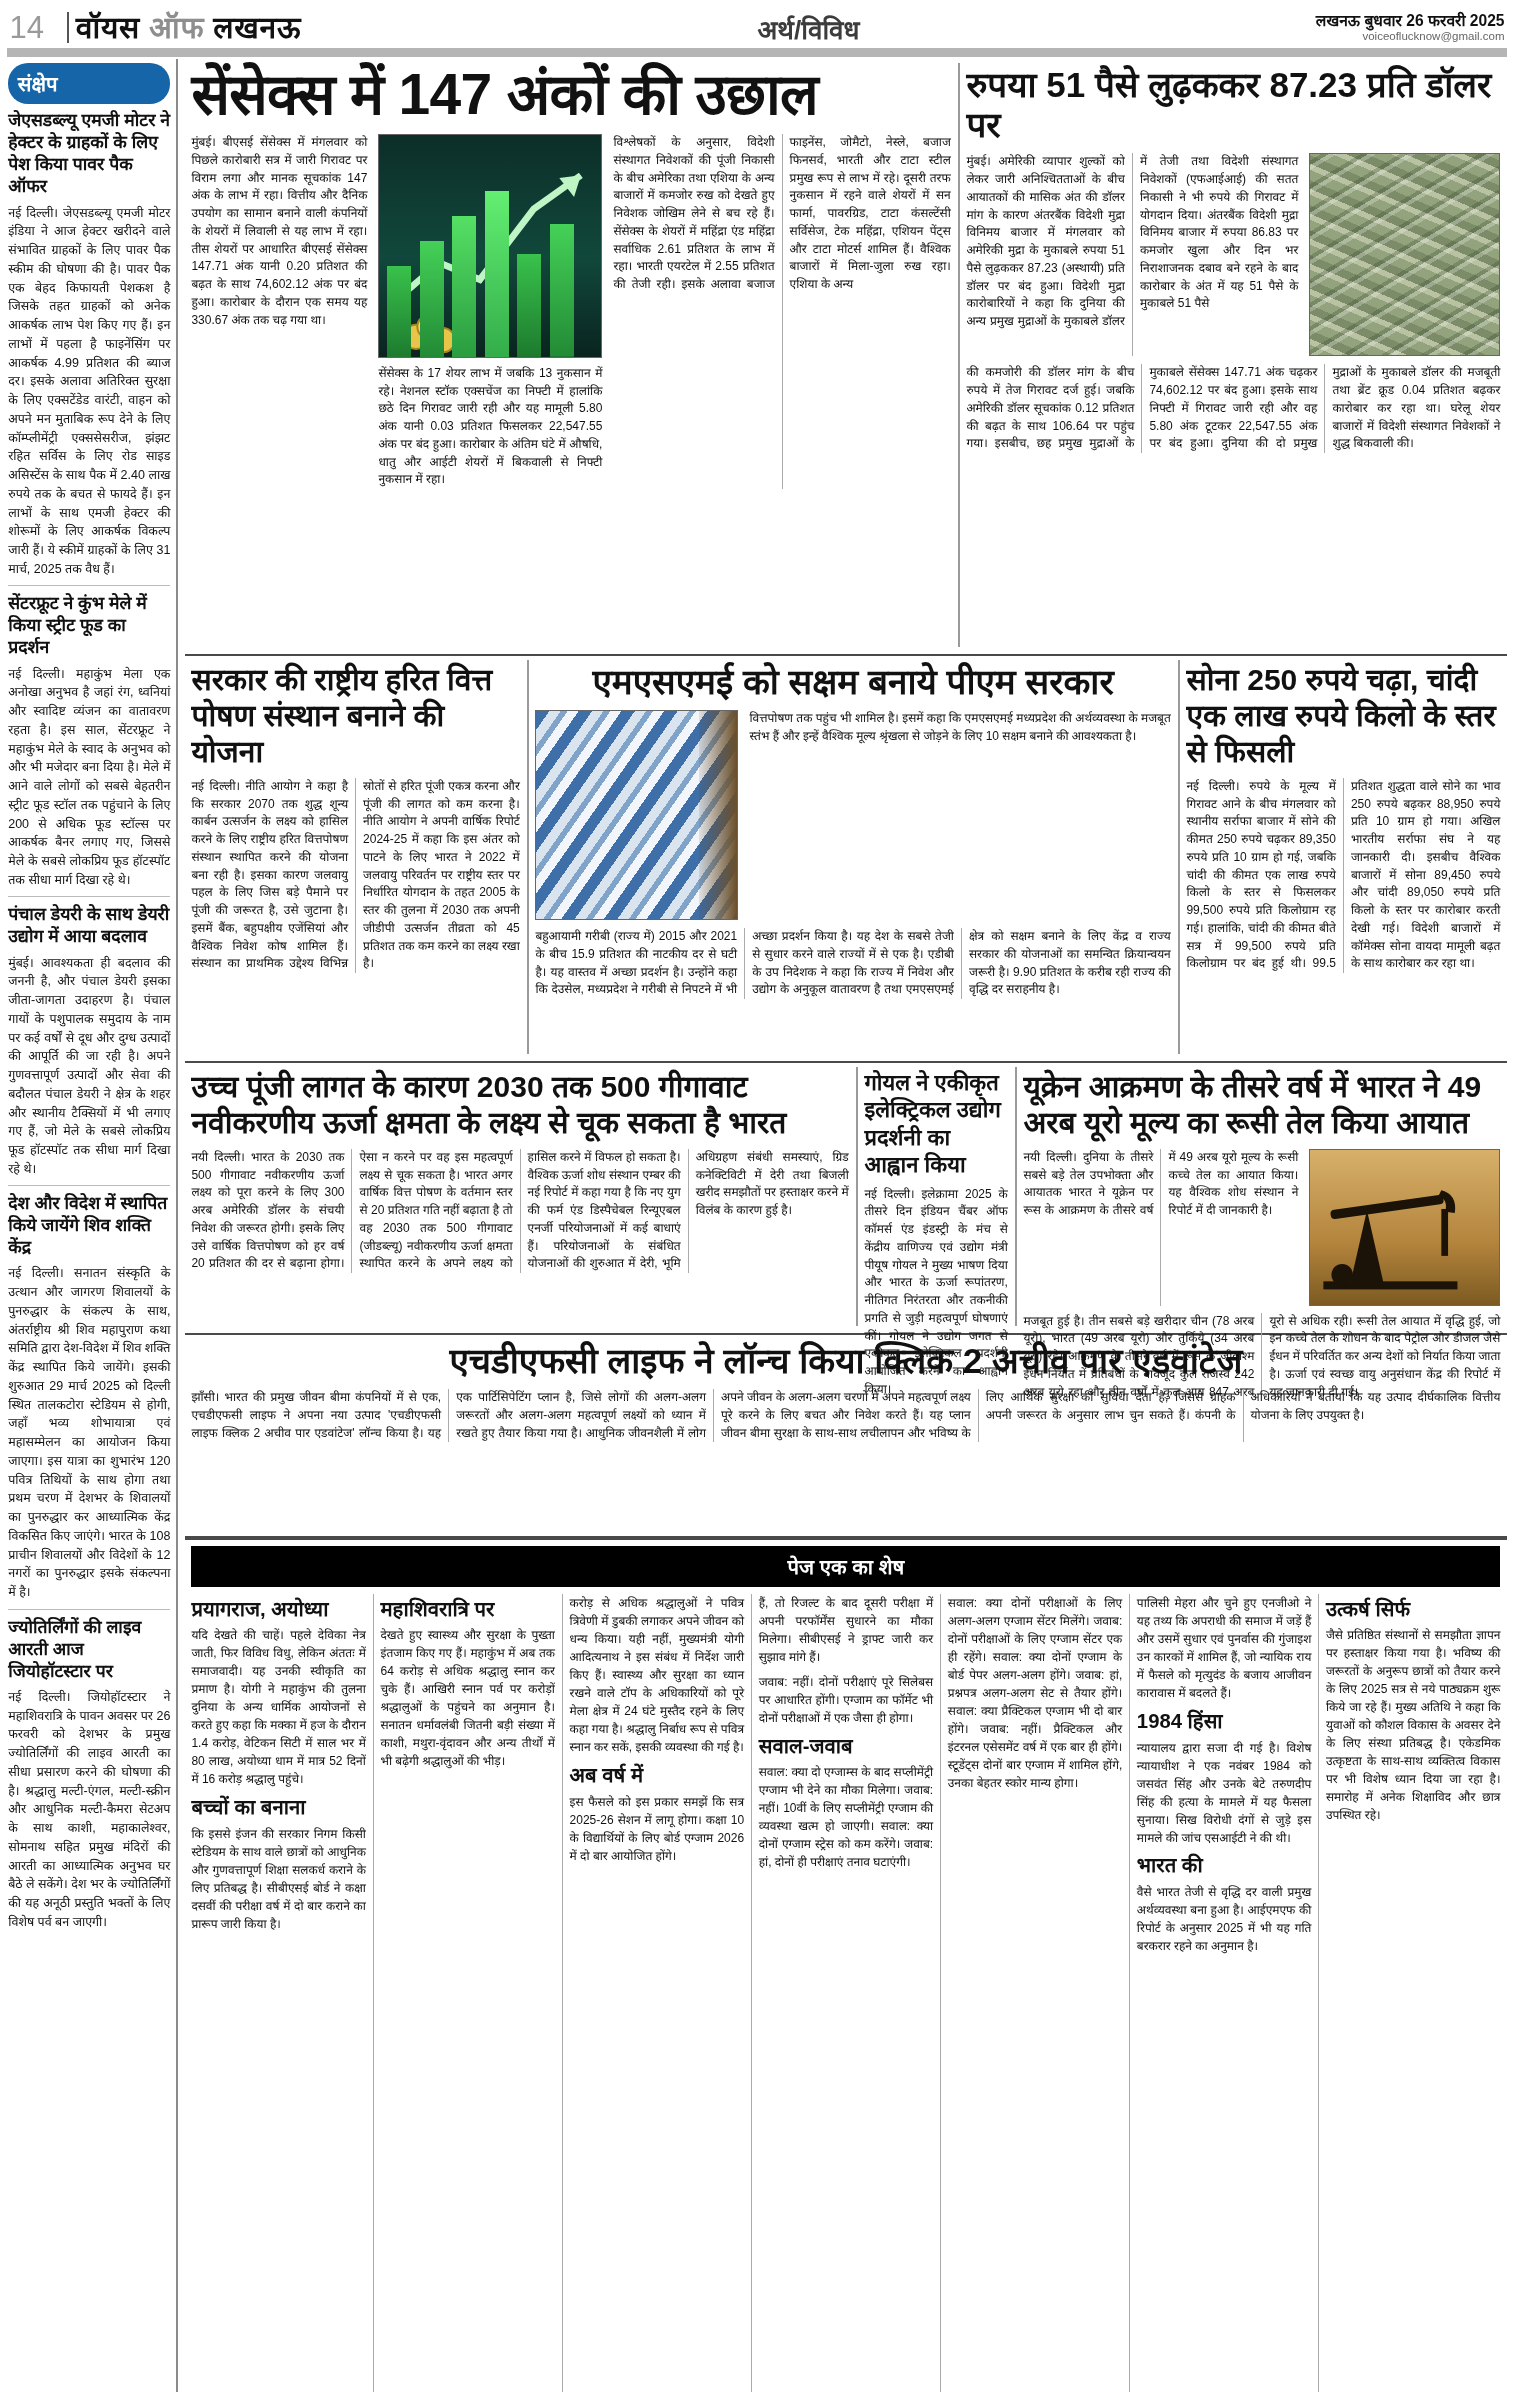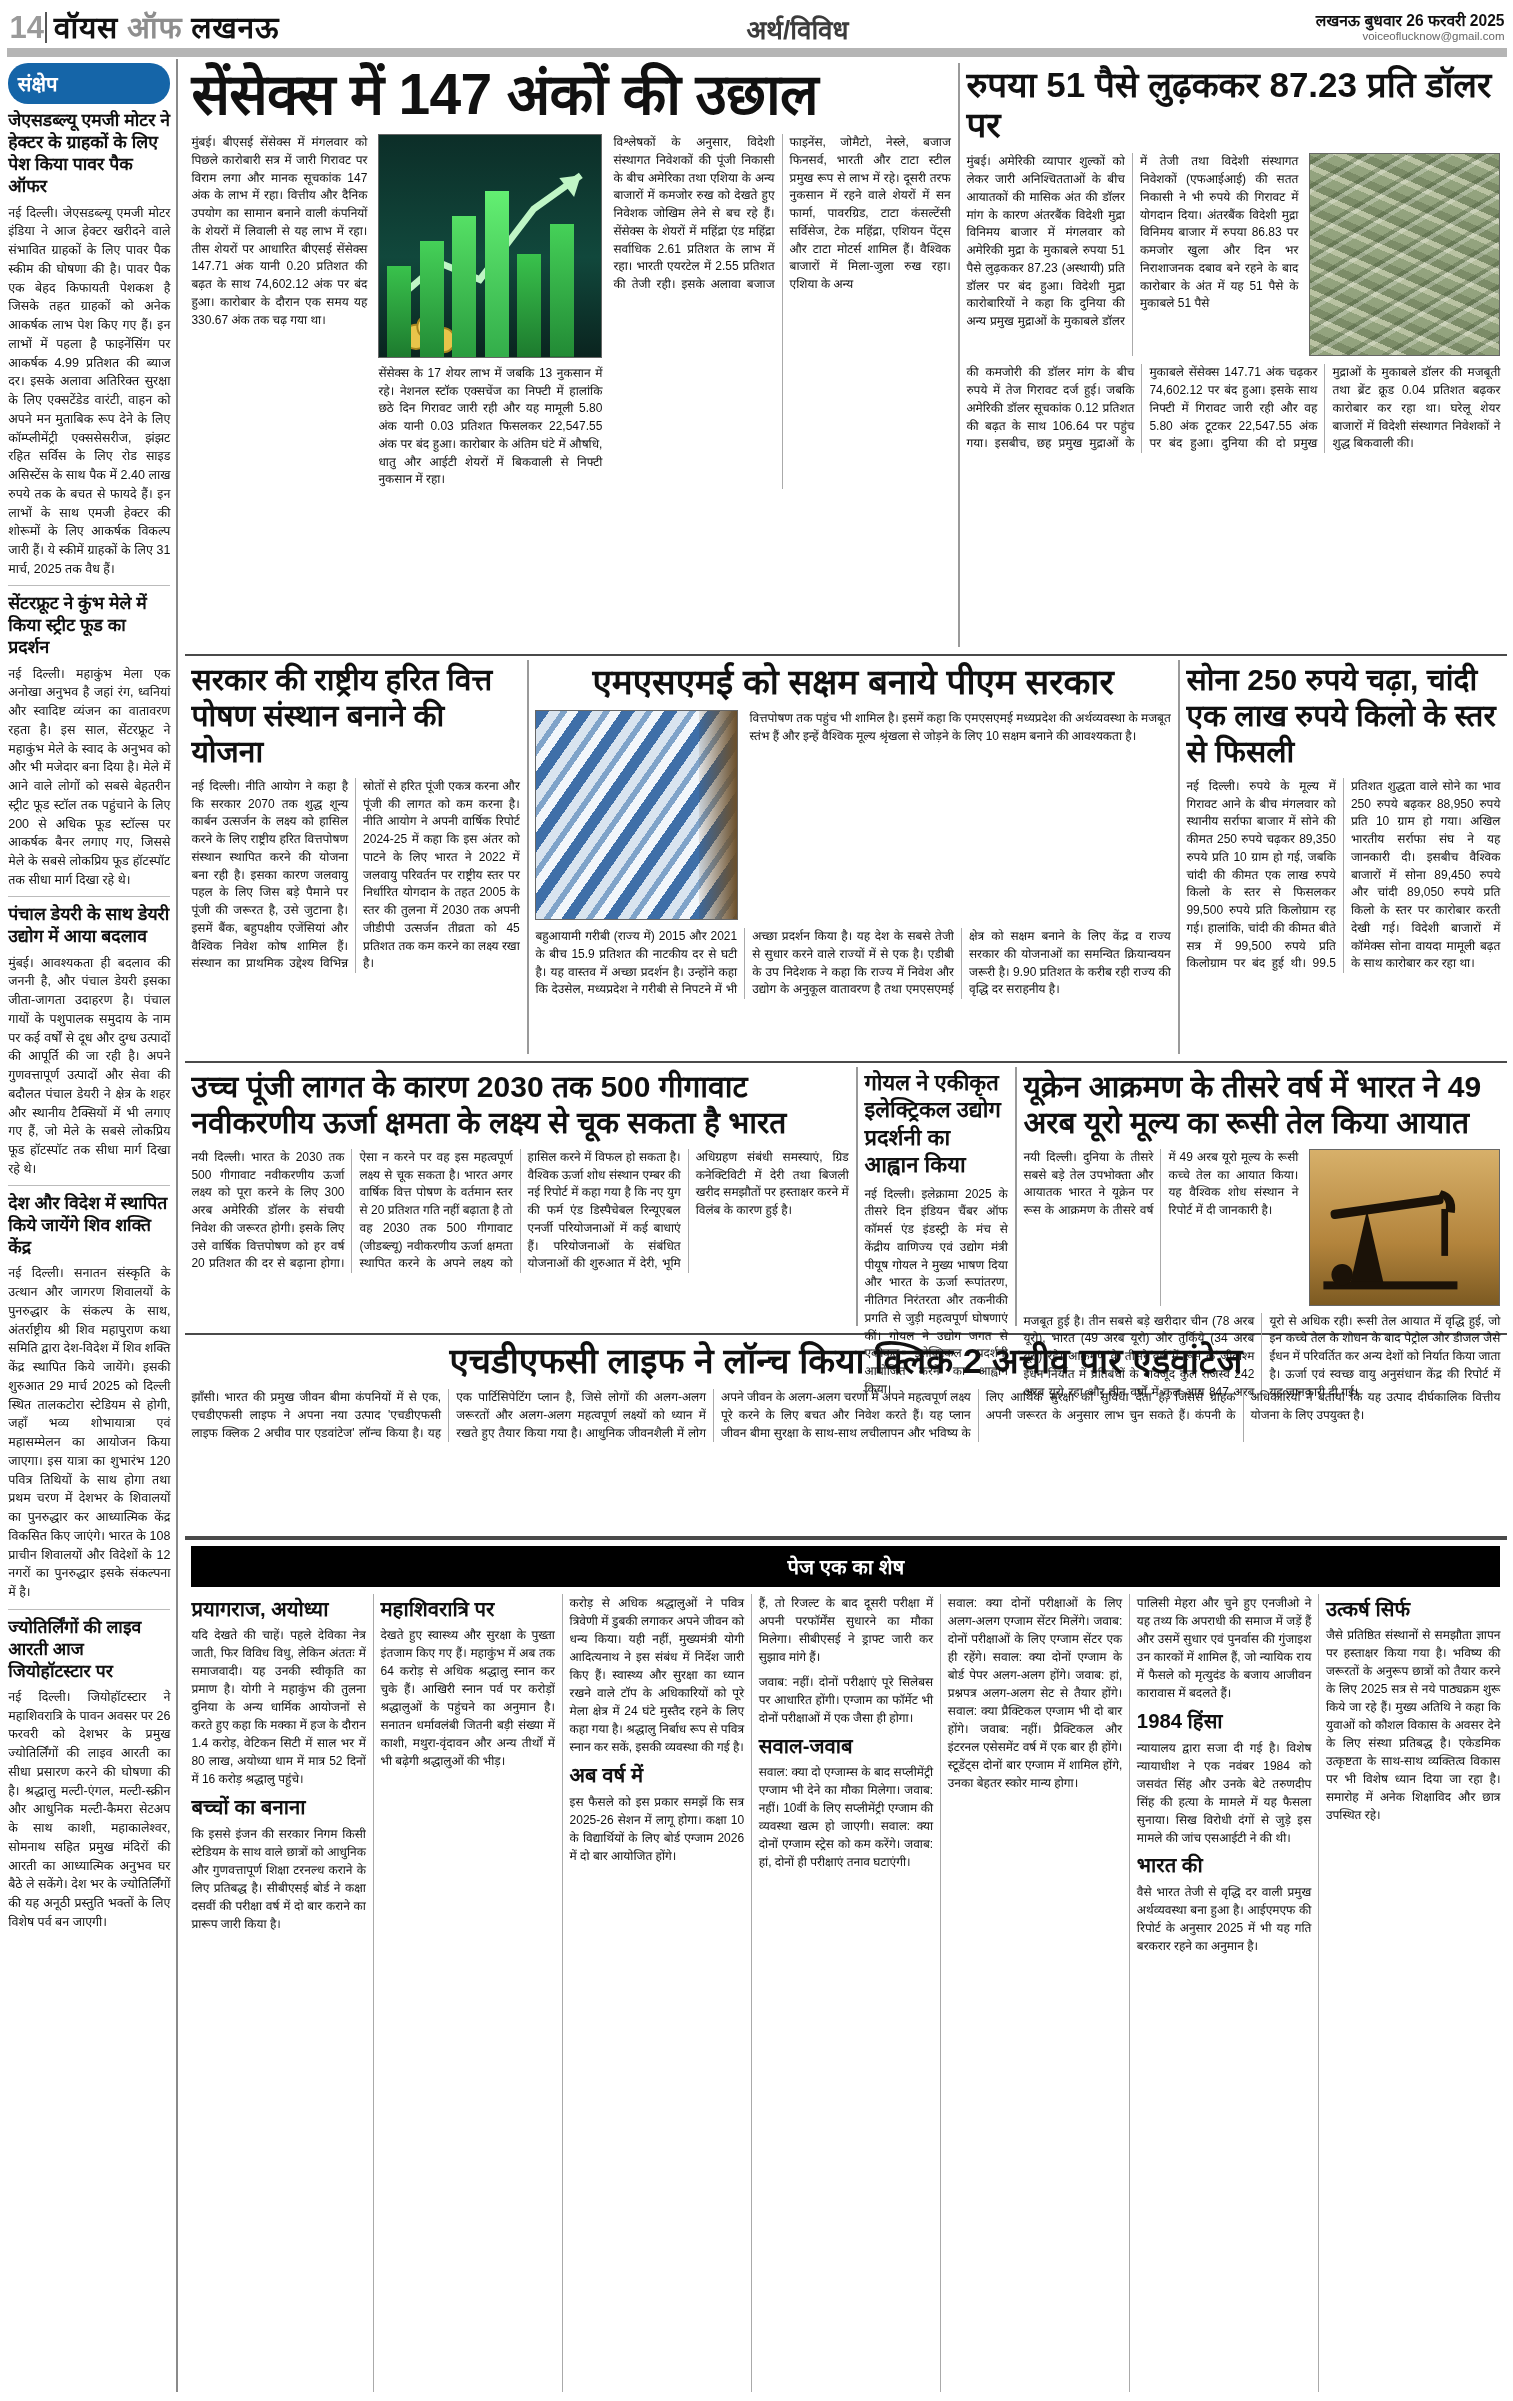--- a/index.html
+++ b/index.html
@@ -7,21 +7,21 @@
   .page{
     width:1514px; height:2401px; margin:0 auto; background:#ffffff;
     font-family:"Liberation Sans","DejaVu Sans",sans-serif; color:#111;
     position:relative; overflow:hidden; padding:4.1px 6.8px;
   }
   [data-bind]:empty{ display:none; }
 
   
   .masthead{ display:flex; align-items:flex-end; justify-content:space-between; height:39px; padding:0 2.7px; }
   .mh-left{ display:flex; align-items:flex-end; gap:6.8px; }
-  .page-num{ font-size:31px; font-weight:700; color:#9a9a9a; line-height:1; border-right:2px solid #555; padding-right:1px; }
+  .page-num{ font-size:31px; font-weight:400; color:#9a9a9a; line-height:1; border-right:2px solid #555; padding-right:23px; }
   .mh-title{ font-size:30px; font-weight:800; letter-spacing:0.7px; line-height:1; }
   .mh-title .grey{ color:#8e8e8e; }
   .mh-section{ font-size:26px; font-weight:800; color:#3c3c3c; line-height:1; }
   .mh-right{ text-align:right; line-height:1.15; }
   .mh-date{ font-size:15.6px; font-weight:700; color:#111; }
   .mh-mail{ font-size:11.5px; color:#666; }
   .rule-gray{ height:8.1px; background:#b5b5b5; margin:5.4px 0 0 0; }
 
   
   .content{ display:flex; margin-top:2.7px; height:2333px; }
@@ -230,21 +230,21 @@
       </div>
 
       <div class="bottom-wrap">
         <div class="band" data-bind="bottom.band_label">पेज एक का शेष</div>
         <div class="bottom-cols">
 
           <div class="bcol">
             <h4 data-bind="bottom.columns.0.h1">प्रयागराज, अयोध्या</h4>
             <p data-bind="bottom.columns.0.p1">यदि देखते की चाहें। पहले देविका नेत्र जाती, फिर विविध विधु, लेकिन अंततः में समाजवादी। यह उनकी स्वीकृति का प्रमाण है। योगी ने महाकुंभ की तुलना दुनिया के अन्य धार्मिक आयोजनों से करते हुए कहा कि मक्का में हज के दौरान 1.4 करोड़, वेटिकन सिटी में साल भर में 80 लाख, अयोध्या धाम में मात्र 52 दिनों में 16 करोड़ श्रद्धालु पहुंचे।</p>
             <h4 data-bind="bottom.columns.0.h2">बच्चों का बनाना</h4>
-            <p data-bind="bottom.columns.0.p2">कि इससे इंजन की सरकार निगम किसी स्टेडियम के साथ वाले छात्रों को आधुनिक और गुणवत्तापूर्ण शिक्षा टरनल्ध कराने के लिए प्रतिबद्ध है। सीबीएसई बोर्ड ने कक्षा दसवीं की परीक्षा वर्ष में दो बार कराने का प्रारूप जारी किया है।</p>
+            <p data-bind="bottom.columns.0.p2">कि इससे इंजन की सरकार निगम किसी स्टेडियम के साथ वाले छात्रों को आधुनिक और गुणवत्तापूर्ण शिक्षा सलकर्ध कराने के लिए प्रतिबद्ध है। सीबीएसई बोर्ड ने कक्षा दसवीं की परीक्षा वर्ष में दो बार कराने का प्रारूप जारी किया है।</p>
           </div>
 
           <div class="bcol">
             <h4 data-bind="bottom.columns.1.h2">महाशिवरात्रि पर</h4>
             <p data-bind="bottom.columns.1.p2">देखते हुए स्वास्थ्य और सुरक्षा के पुख्ता इंतजाम किए गए हैं। महाकुंभ में अब तक 64 करोड़ से अधिक श्रद्धालु स्नान कर चुके हैं। आखिरी स्नान पर्व पर करोड़ों श्रद्धालुओं के पहुंचने का अनुमान है। सनातन धर्मावलंबी जितनी बड़ी संख्या में काशी, मथुरा-वृंदावन और अन्य तीर्थों में भी बढ़ेगी श्रद्धालुओं की भीड़।</p>
           </div>
 
           <div class="bcol">
             <p data-bind="bottom.columns.2.p1">करोड़ से अधिक श्रद्धालुओं ने पवित्र त्रिवेणी में डुबकी लगाकर अपने जीवन को धन्य किया। यही नहीं, मुख्यमंत्री योगी आदित्यनाथ ने इस संबंध में निर्देश जारी किए हैं। स्वास्थ्य और सुरक्षा का ध्यान रखने वाले टॉप के अधिकारियों को पूरे मेला क्षेत्र में 24 घंटे मुस्तैद रहने के लिए कहा गया है। श्रद्धालु निर्बाध रूप से पवित्र स्नान कर सकें, इसकी व्यवस्था की गई है।</p>
             <h4 data-bind="bottom.columns.2.h2">अब वर्ष में</h4>

